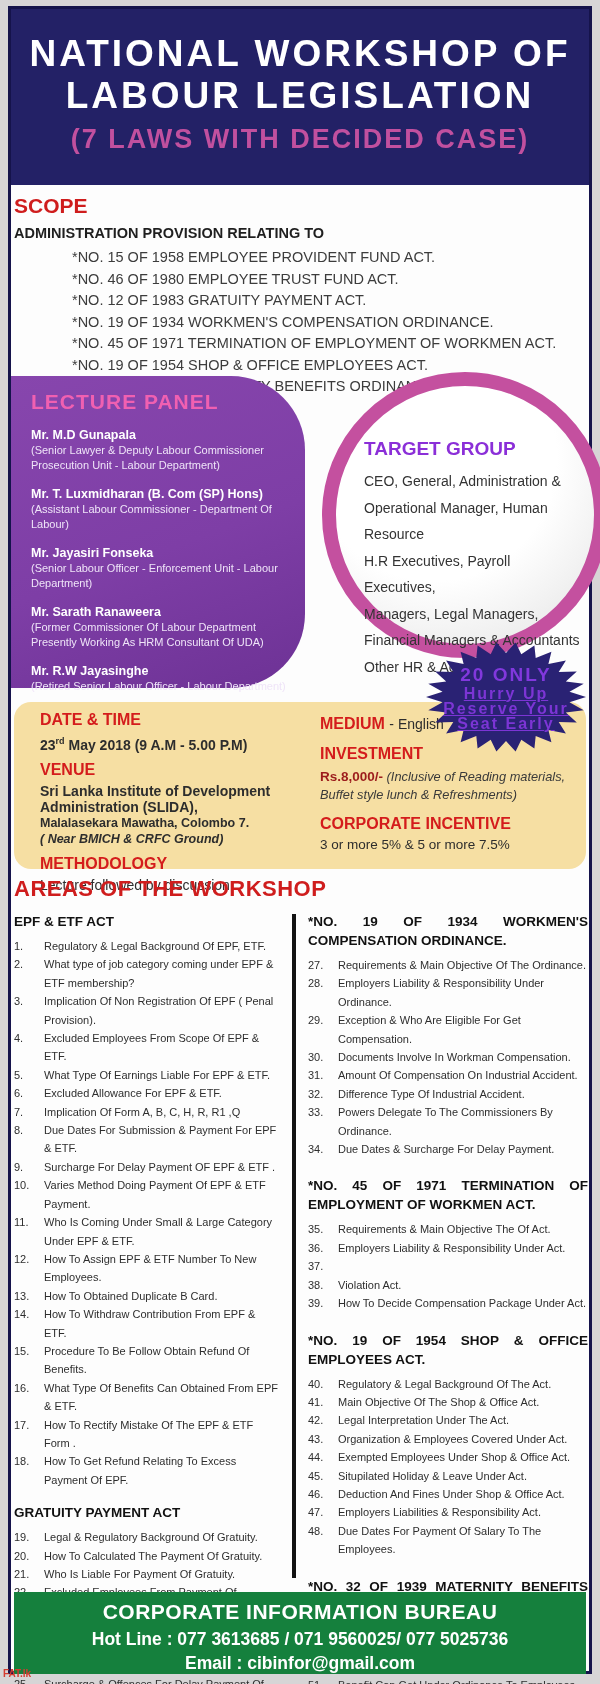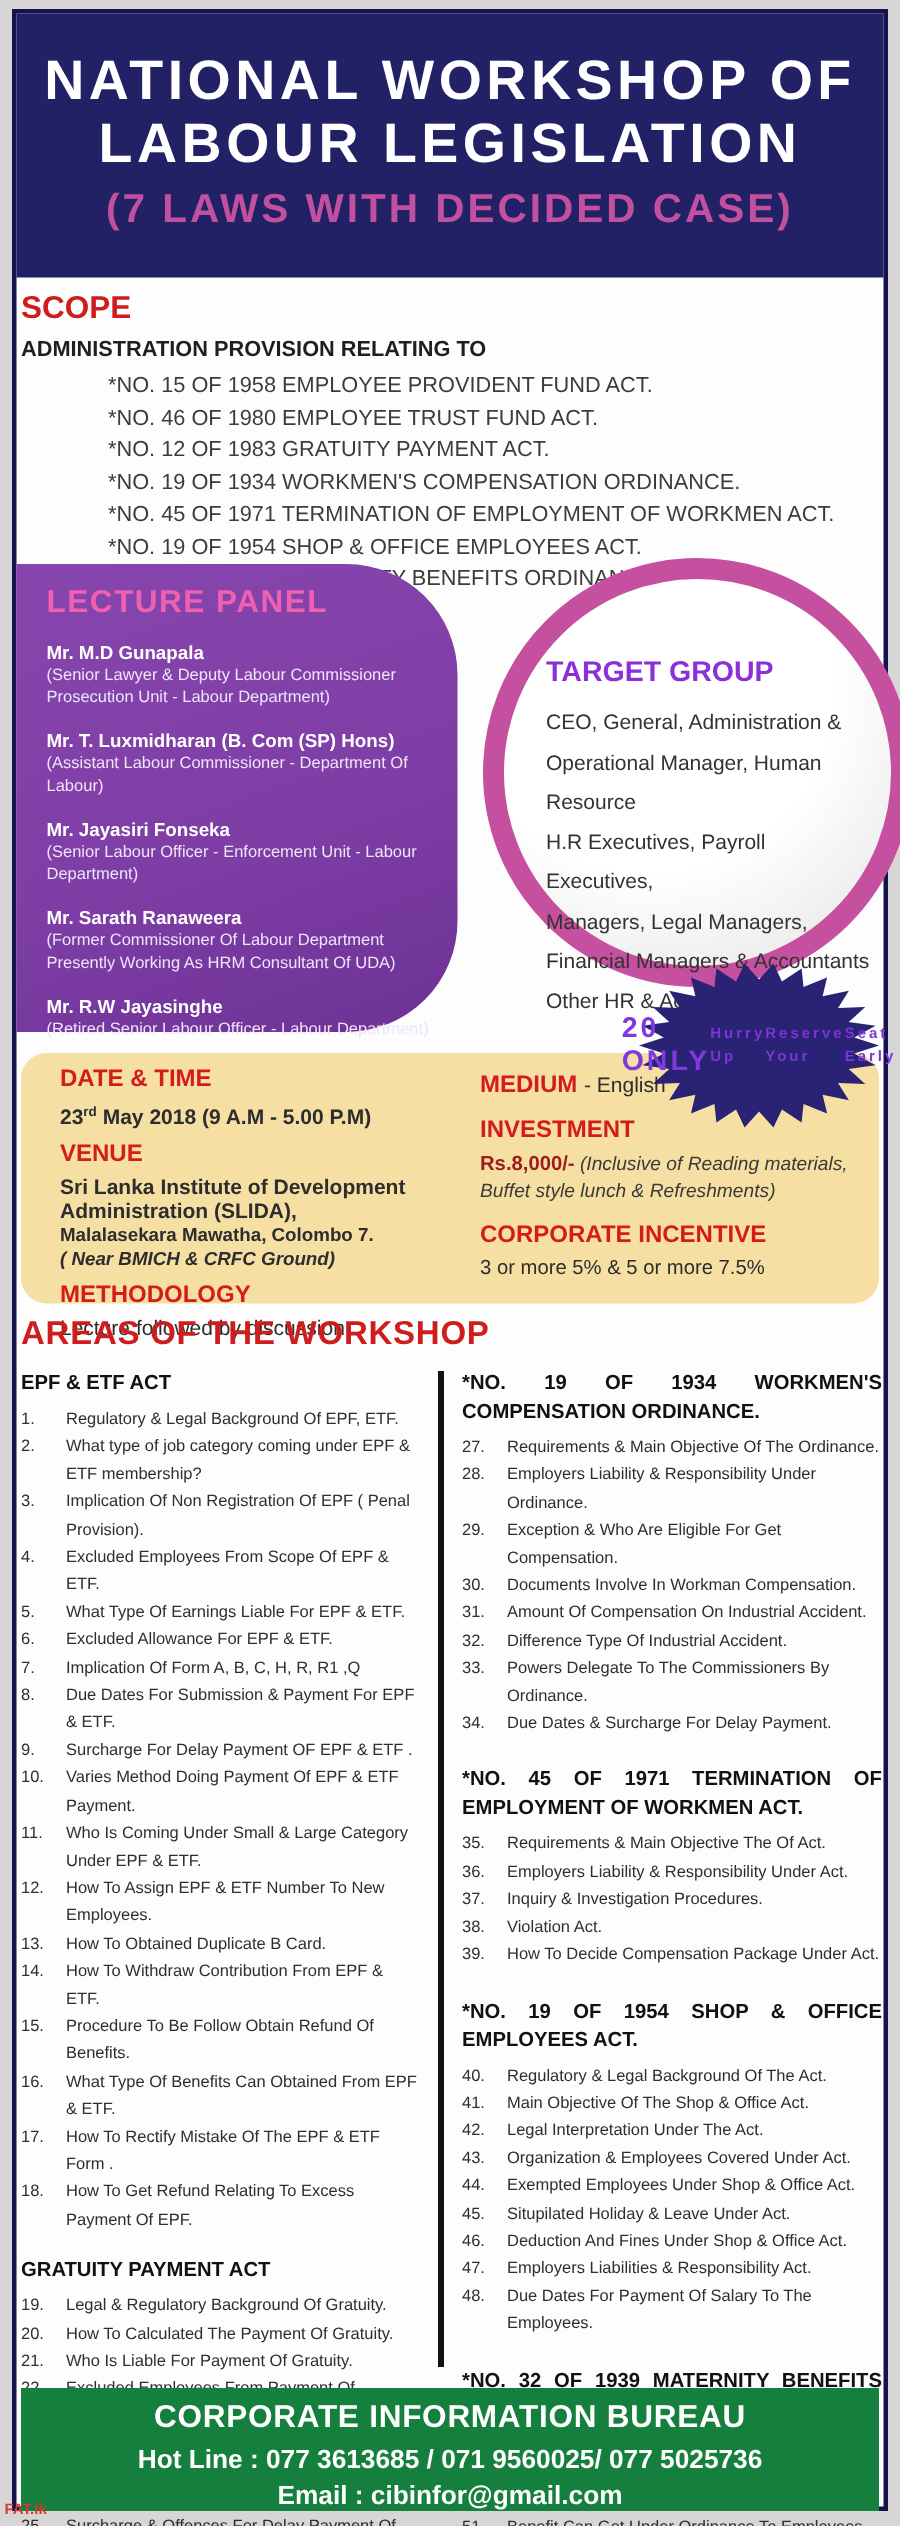--- a/index.html
+++ b/index.html
@@ -29,23 +29,23 @@
 
   
   .circle{position:absolute;left:322px;top:372px;width:258px;height:258px;border:14px solid #c4509f;border-radius:50%;background:radial-gradient(circle at 38% 28%,#ffffff 50%,#e2e2e2 100%);z-index:1;box-sizing:content-box;}
   .circle .cinner{position:absolute;left:28px;top:52px;width:218px;}
   .circle .h{color:#8b2fd8;font-weight:bold;font-size:19px;margin-bottom:8px;}
   .circle .tlines .titem{color:#333333;font-size:14px;line-height:26.5px;}
 
   
   .badge{position:absolute;left:424px;top:640px;width:164px;height:114px;z-index:3;}
   .badge svg{position:absolute;left:0;top:0;}
-  .badge .btxt{position:absolute;left:0;top:0;width:100%;height:100%;display:flex;flex-direction:row;align-items:center;justify-content:center;color:#7c35d5;font-weight:bold;}
+  .badge .btxt{position:absolute;left:0;top:0;width:100%;height:100%;display:flex;flex-direction:column;align-items:center;justify-content:center;color:#7c35d5;font-weight:bold;}
   .badge .b1{font-size:19px;letter-spacing:2px;color:#8138dd;}
-  .badge .b2{font-size:10px;letter-spacing:2px;line-height:15px;}
+  .badge .b2{font-size:16px;letter-spacing:2px;line-height:15px;text-decoration:underline;}
 
   
   .info{position:absolute;left:14px;top:702px;width:572px;height:167px;background:#f6dfa3;box-sizing:border-box;padding:9px 0 0 26px;z-index:0;border-radius:17px;}
   .info .col-l{position:absolute;left:26px;top:9px;width:268px;}
   .info .col-r{position:absolute;left:306px;top:13px;width:252px;}
   .ih{color:#d41c1c;font-weight:bold;font-size:16px;}
   .ival{color:#2d2d2d;font-size:13px;line-height:16px;}
   .ival.bold{font-weight:bold;font-size:14px;}
   .ival.semi{font-weight:bold;font-size:12.5px;}
   .ival.it{font-style:italic;font-weight:bold;font-size:12.5px;}
@@ -321,21 +321,20 @@
           <div class="wrow">
             <div class="wnum">35.</div>
             <div class="wtxt">Requirements &amp; Main Objective The Of Act.</div>
           </div>
           <div class="wrow">
             <div class="wnum">36.</div>
             <div class="wtxt">Employers Liability &amp; Responsibility Under Act.</div>
           </div>
           <div class="wrow">
             <div class="wnum">37.</div>
-            <div class="wtxt">Inquiry &amp; Investigation Procedures.</div>
           </div>
           <div class="wrow">
             <div class="wnum">38.</div>
             <div class="wtxt">Violation Act.</div>
           </div>
           <div class="wrow">
             <div class="wnum">39.</div>
             <div class="wtxt">How To Decide Compensation Package Under Act.</div>
           </div>
           <div class="sec-title">*NO. 19 OF 1954 SHOP &amp; OFFICE EMPLOYEES ACT.</div>

